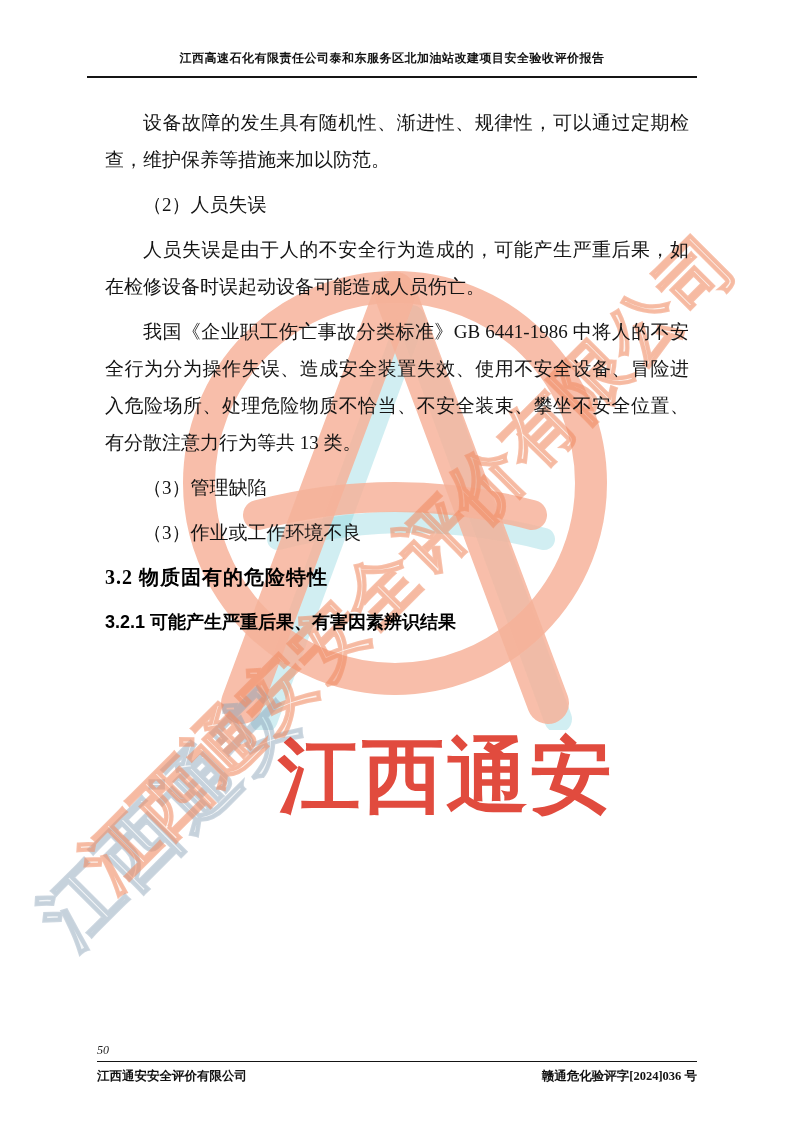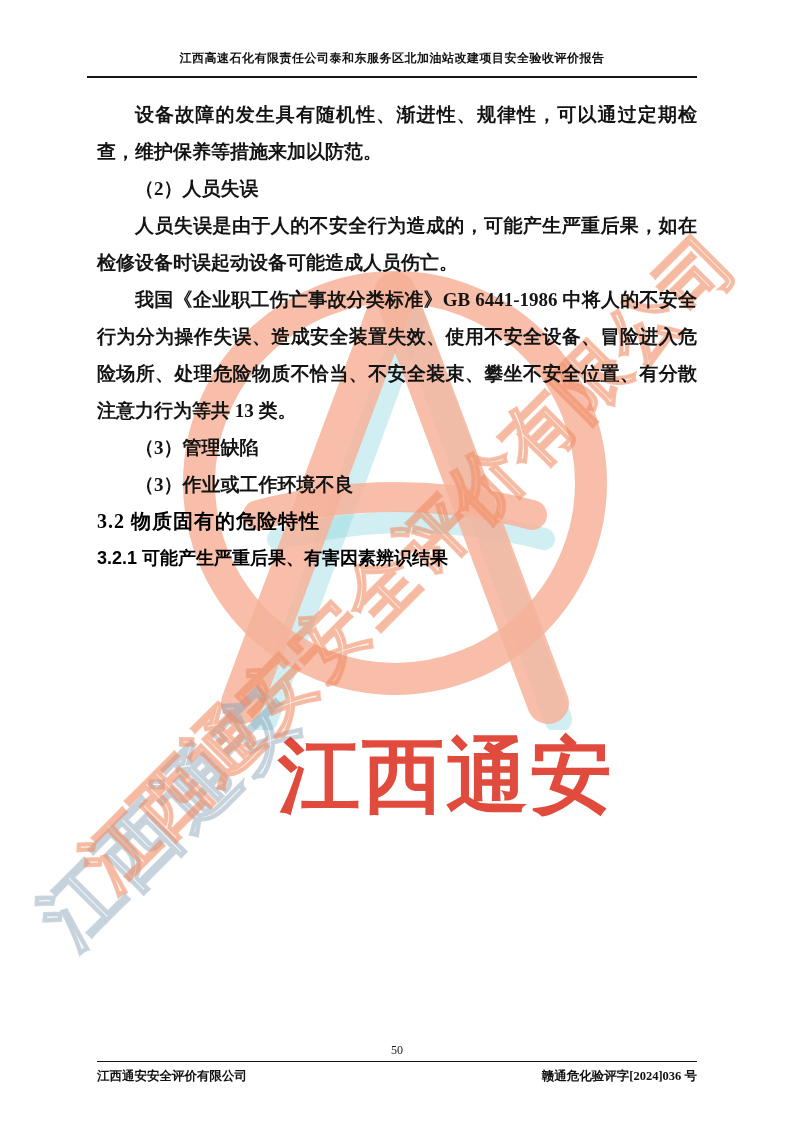--- a/index.html
+++ b/index.html
@@ -54,21 +54,21 @@
     font-size:82px; font-weight:bold;
     letter-spacing:2px; white-space:nowrap;
     color:rgba(218,35,20,0.82);
     font-family:"Liberation Serif","DejaVu Serif",serif;
   }
 
   
   .content {
     position:absolute; left:97px; top:96px; width:600px; z-index:2;
   }
-  .content p, .content h2, .content h3 { margin:0;font-weight:bold; }
+  .content p, .content h2, .content h3 { margin:8px; }
   .body-para {
     font-size:19px; line-height:37px;
     text-align:justify;
     text-indent:2em;
     color:#141414;
   }
   .heading2 {
     font-size:20px; line-height:37px;
     font-weight:bold;
     letter-spacing:1px;
@@ -78,22 +78,23 @@
   .heading3 {
     font-size:18px; line-height:37px;
     font-weight:bold;
     font-family:"Liberation Sans","DejaVu Sans",sans-serif;
     color:#000;
   }
 
   
   .footer { position:absolute; left:97px; right:97px; bottom:38px; z-index:2; }
   .footer-pageno {
-    text-align:center; font-size:12px; color:#222;
+    text-align:left; font-size:12px; color:#222;
     padding-bottom:3px;
+    font-style:italic;
   }
   .footer-rule { border-bottom:1.5px solid #151515; }
   .footer-row {
     display:flex; justify-content:space-between;
     padding-top:6px;
     font-size:12.5px; font-weight:bold; color:#111;
   }
 </style>
 </head>
 <body>

